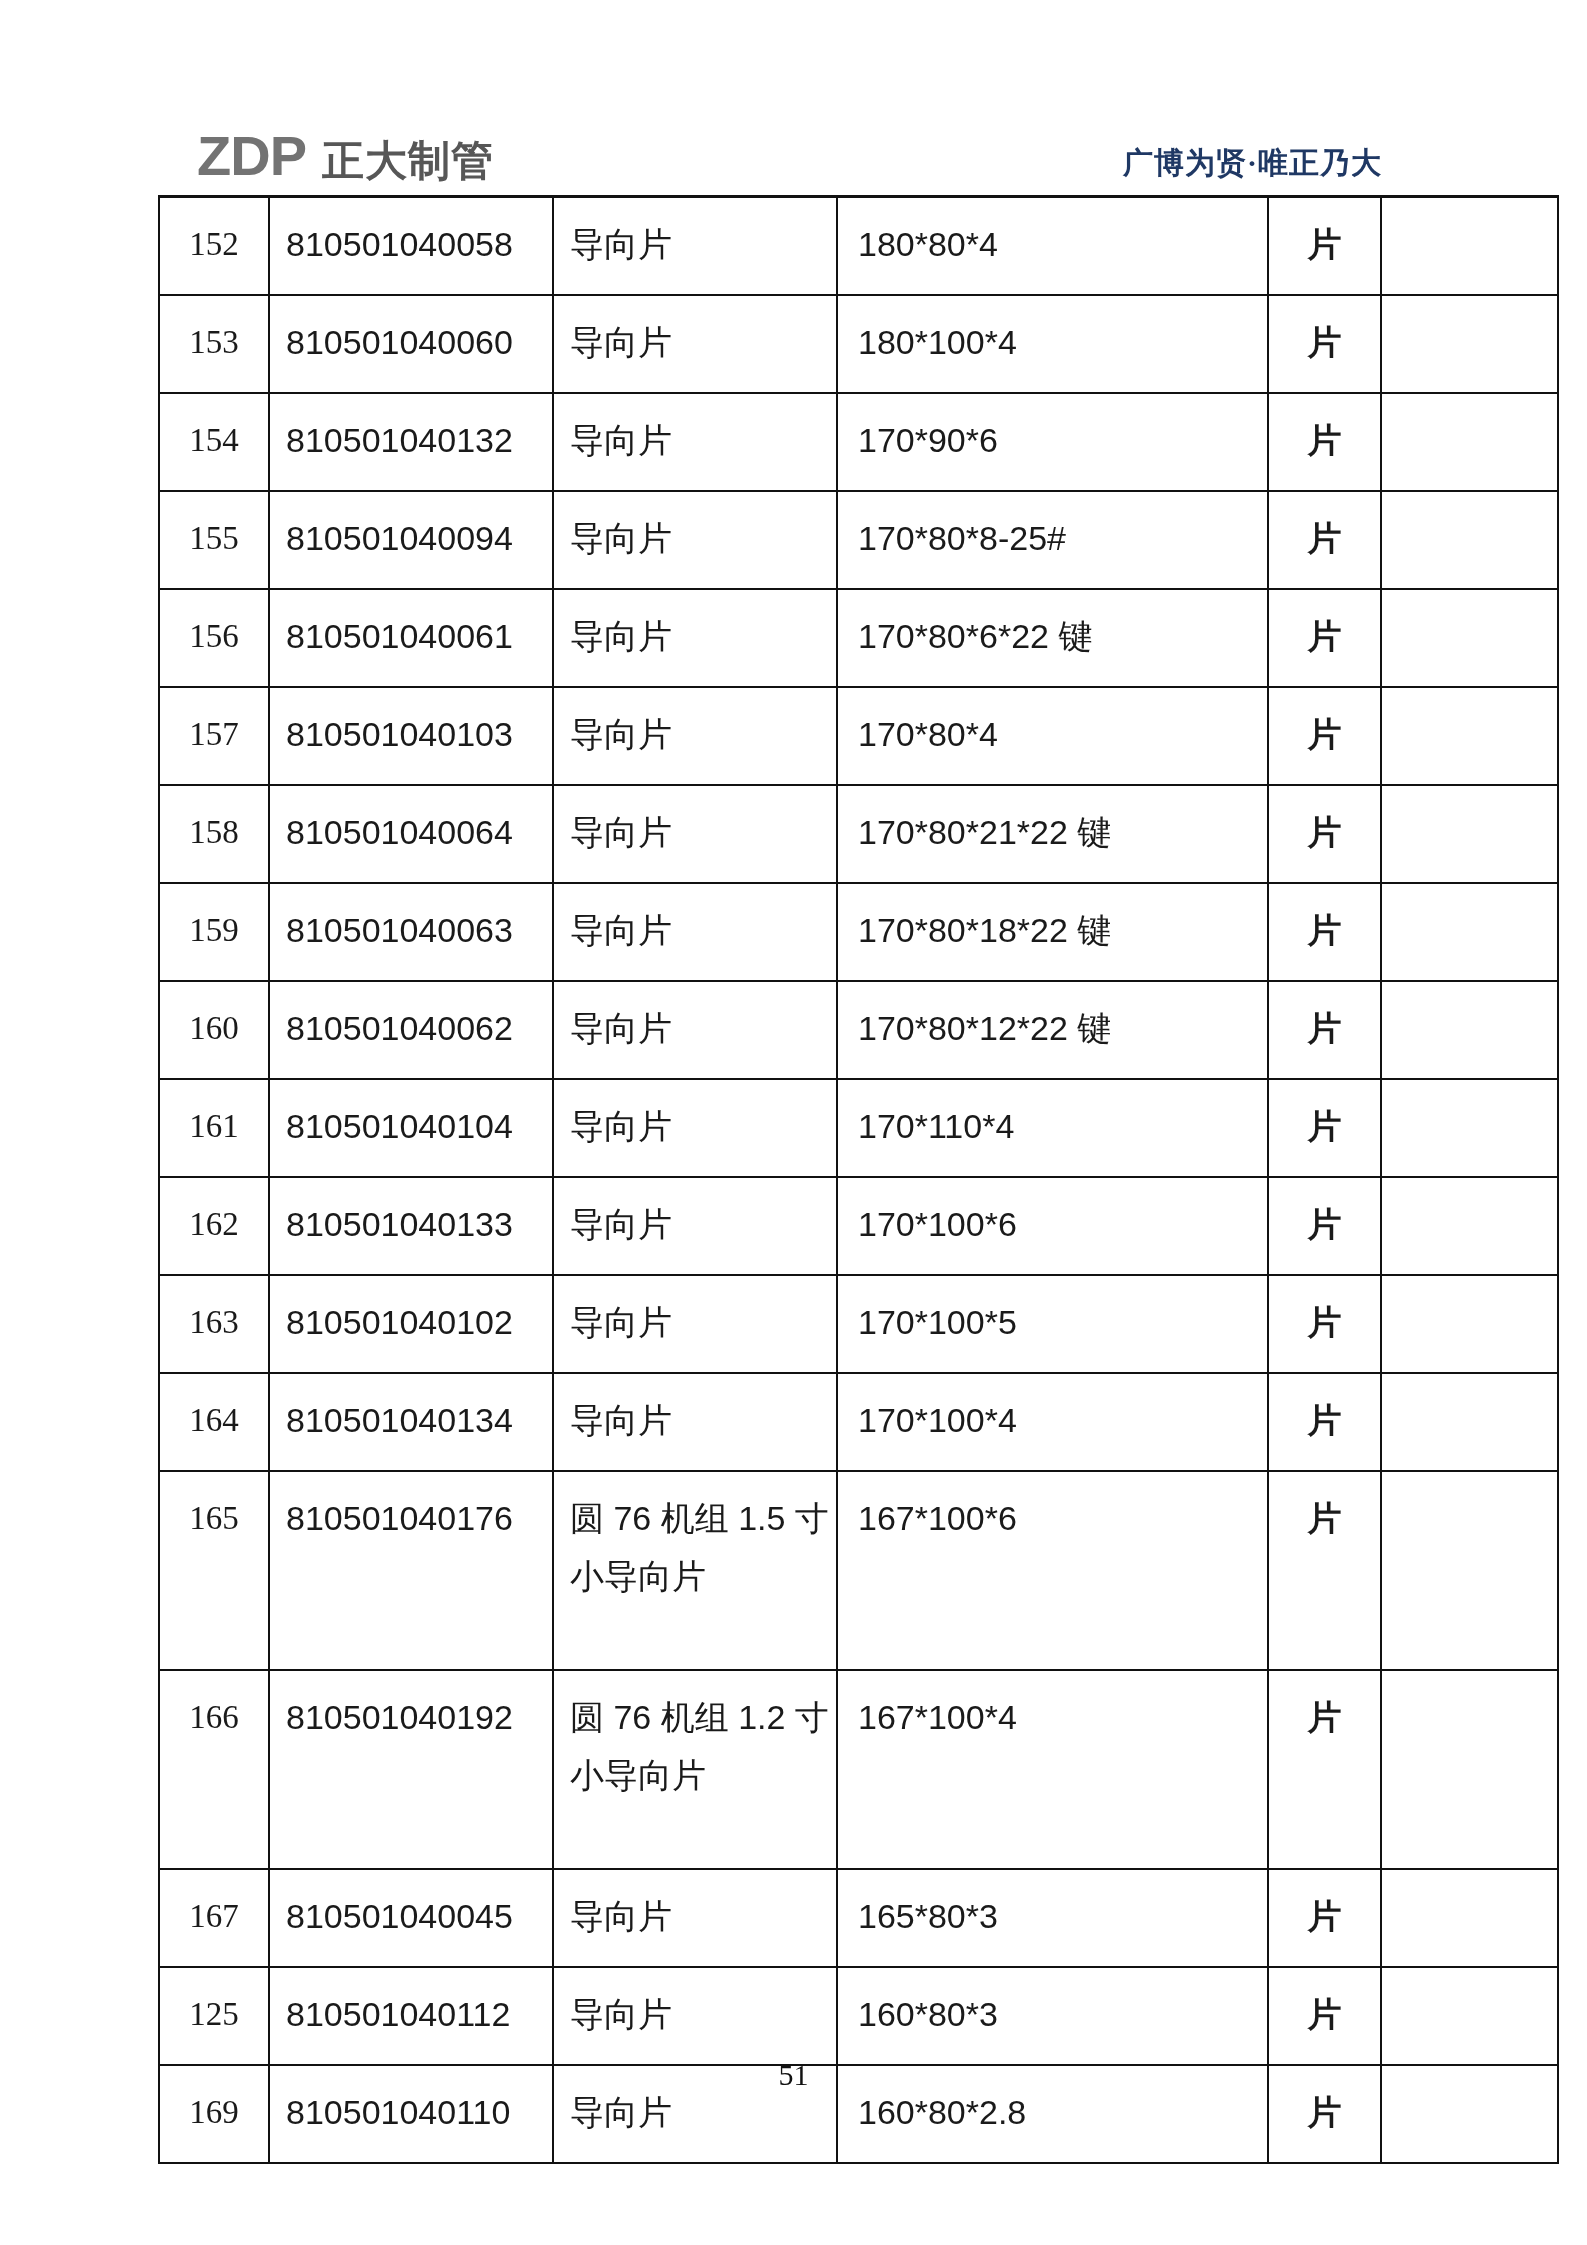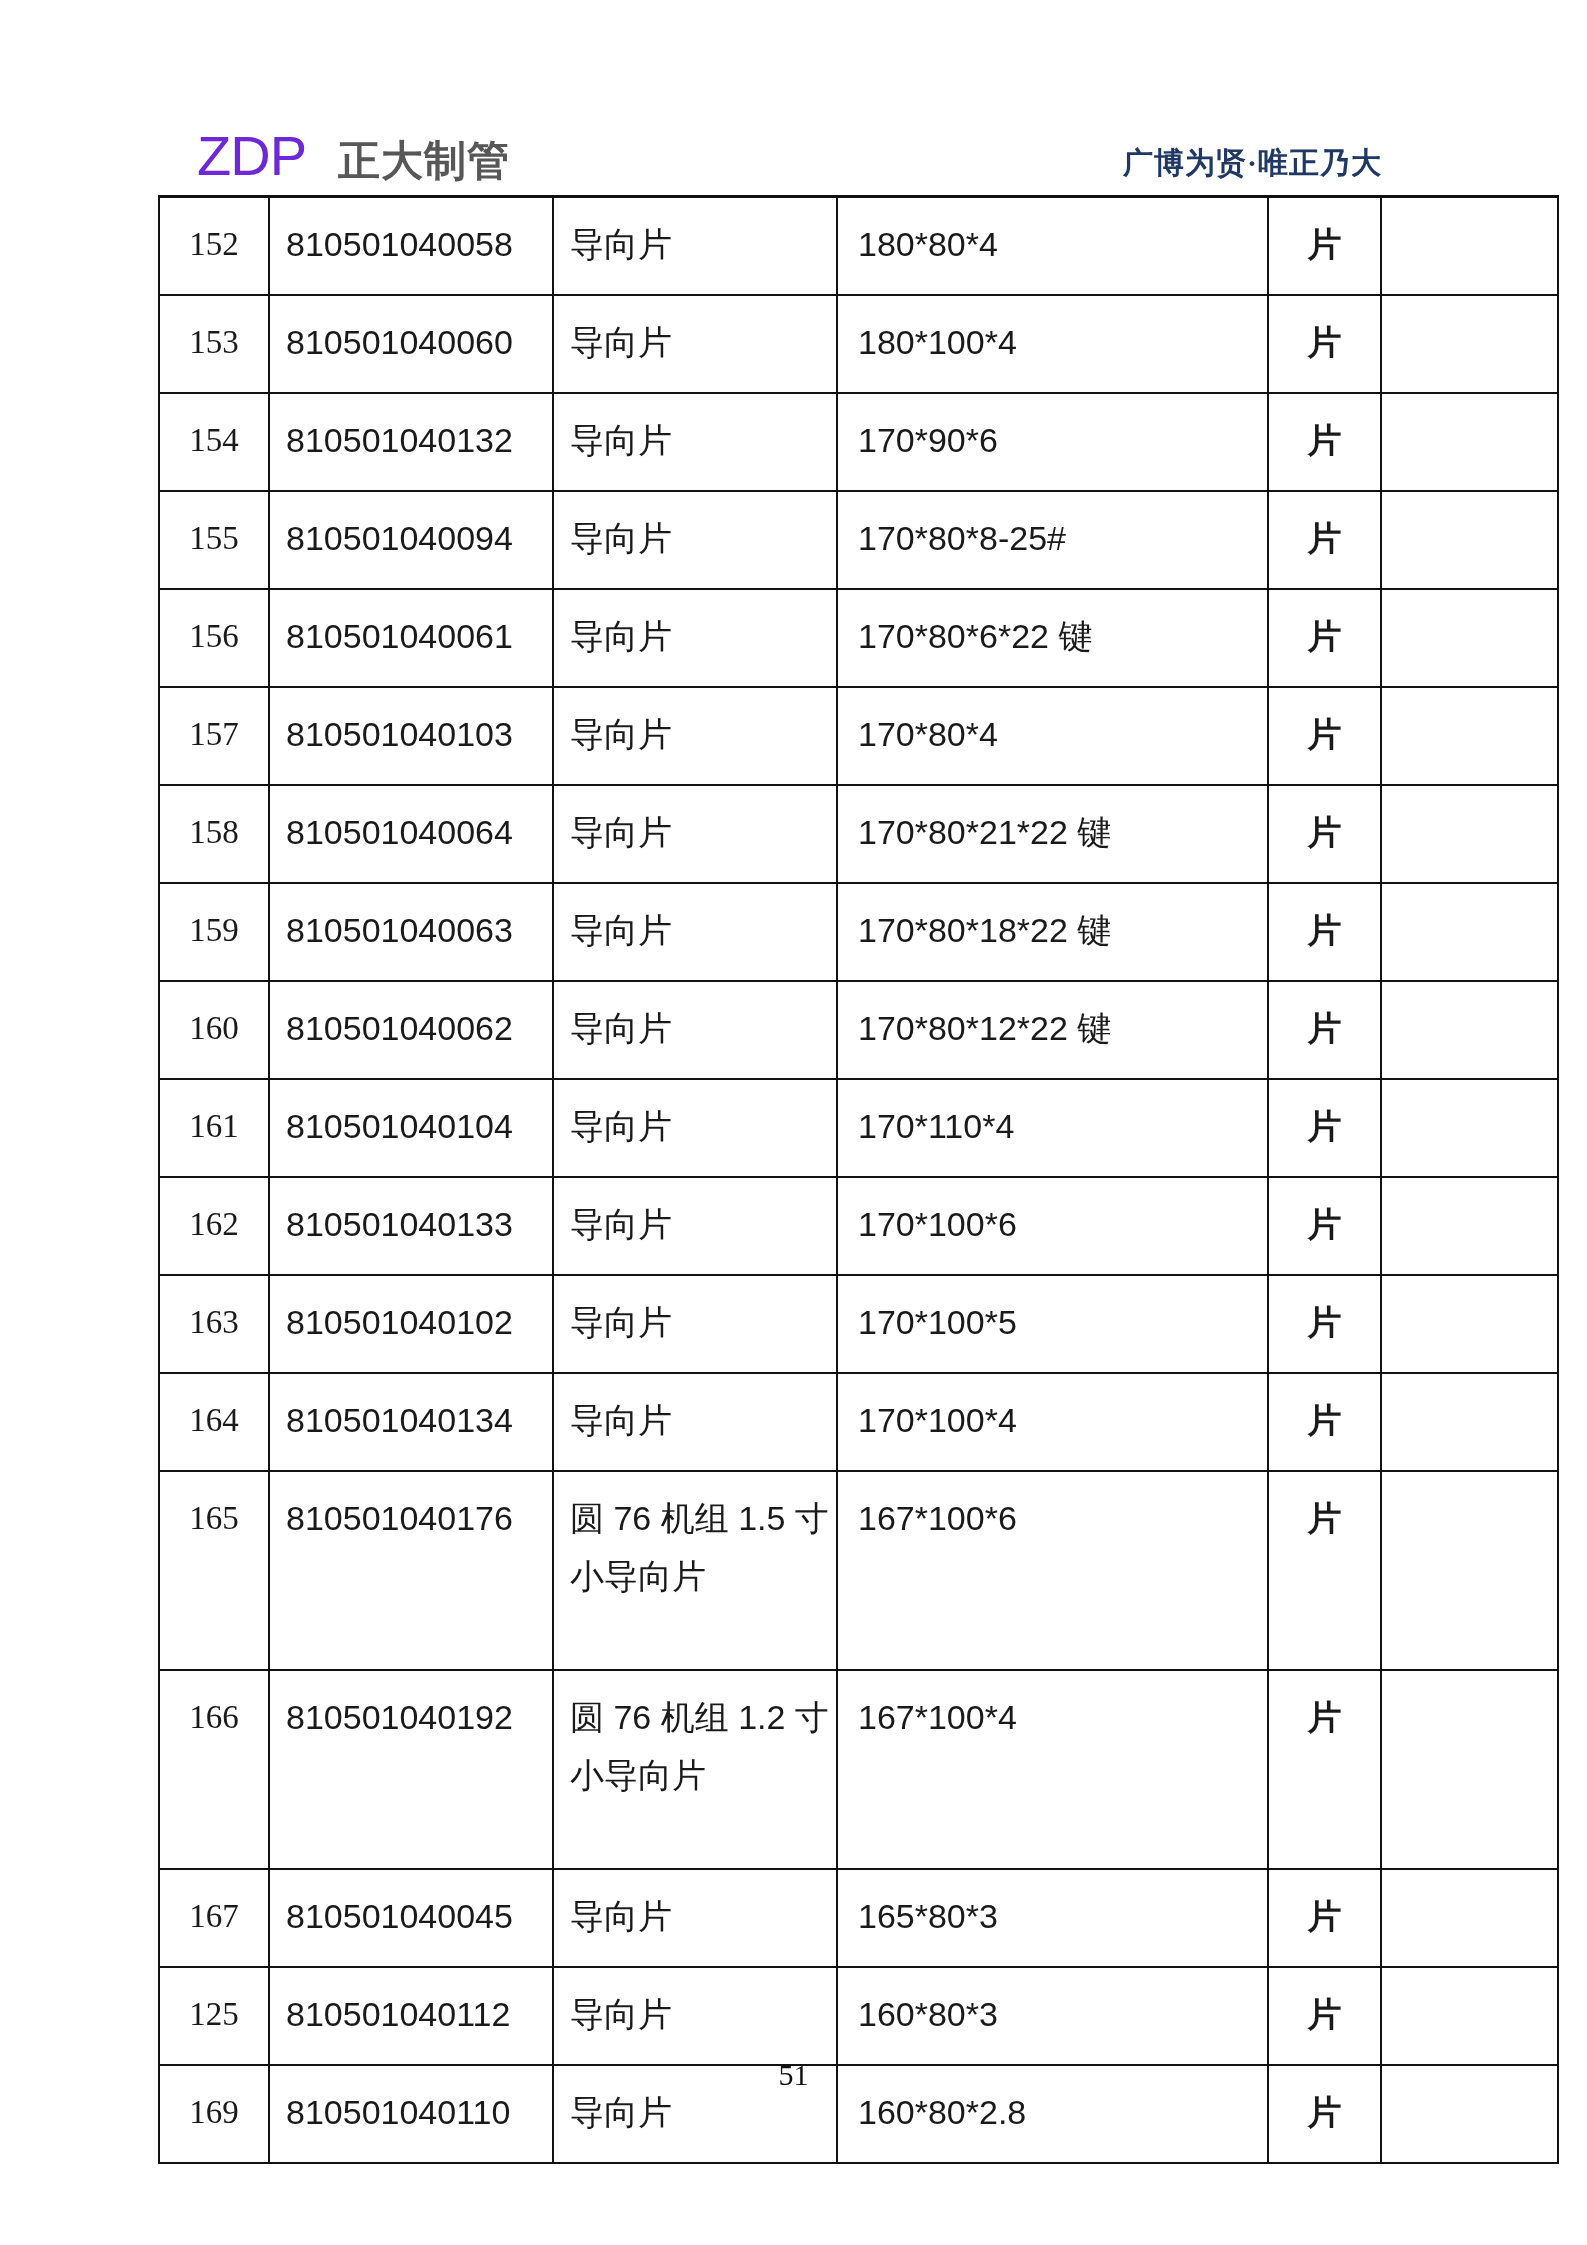--- a/index.html
+++ b/index.html
@@ -17,33 +17,33 @@
   .logo {
     position: absolute;
     left: 197px;
     top: 128px;
     display: flex;
     align-items: baseline;
     white-space: nowrap;
   }
   .logo-zdp {
     font-family: "Liberation Sans", sans-serif;
-    font-weight: 400;
+    font-weight: 700;
     font-size: 56px;
     line-height: 1;
     letter-spacing: -1px;
-    color: #6d28d9;
+    color: #737373;
   }
   .logo-cn {
     font-family: "Liberation Sans", sans-serif;
     font-weight: 700;
     font-size: 42px;
     line-height: 1;
     color: #575757;
-    margin-left: 32px;
+    margin-left: 16px;
     letter-spacing: 1px;
   }
   .slogan {
     position: absolute;
     left: 1123px;
     top: 147px;
     font-family: "Liberation Serif", serif;
     font-weight: 600;
     font-size: 30px;
     line-height: 32px;

